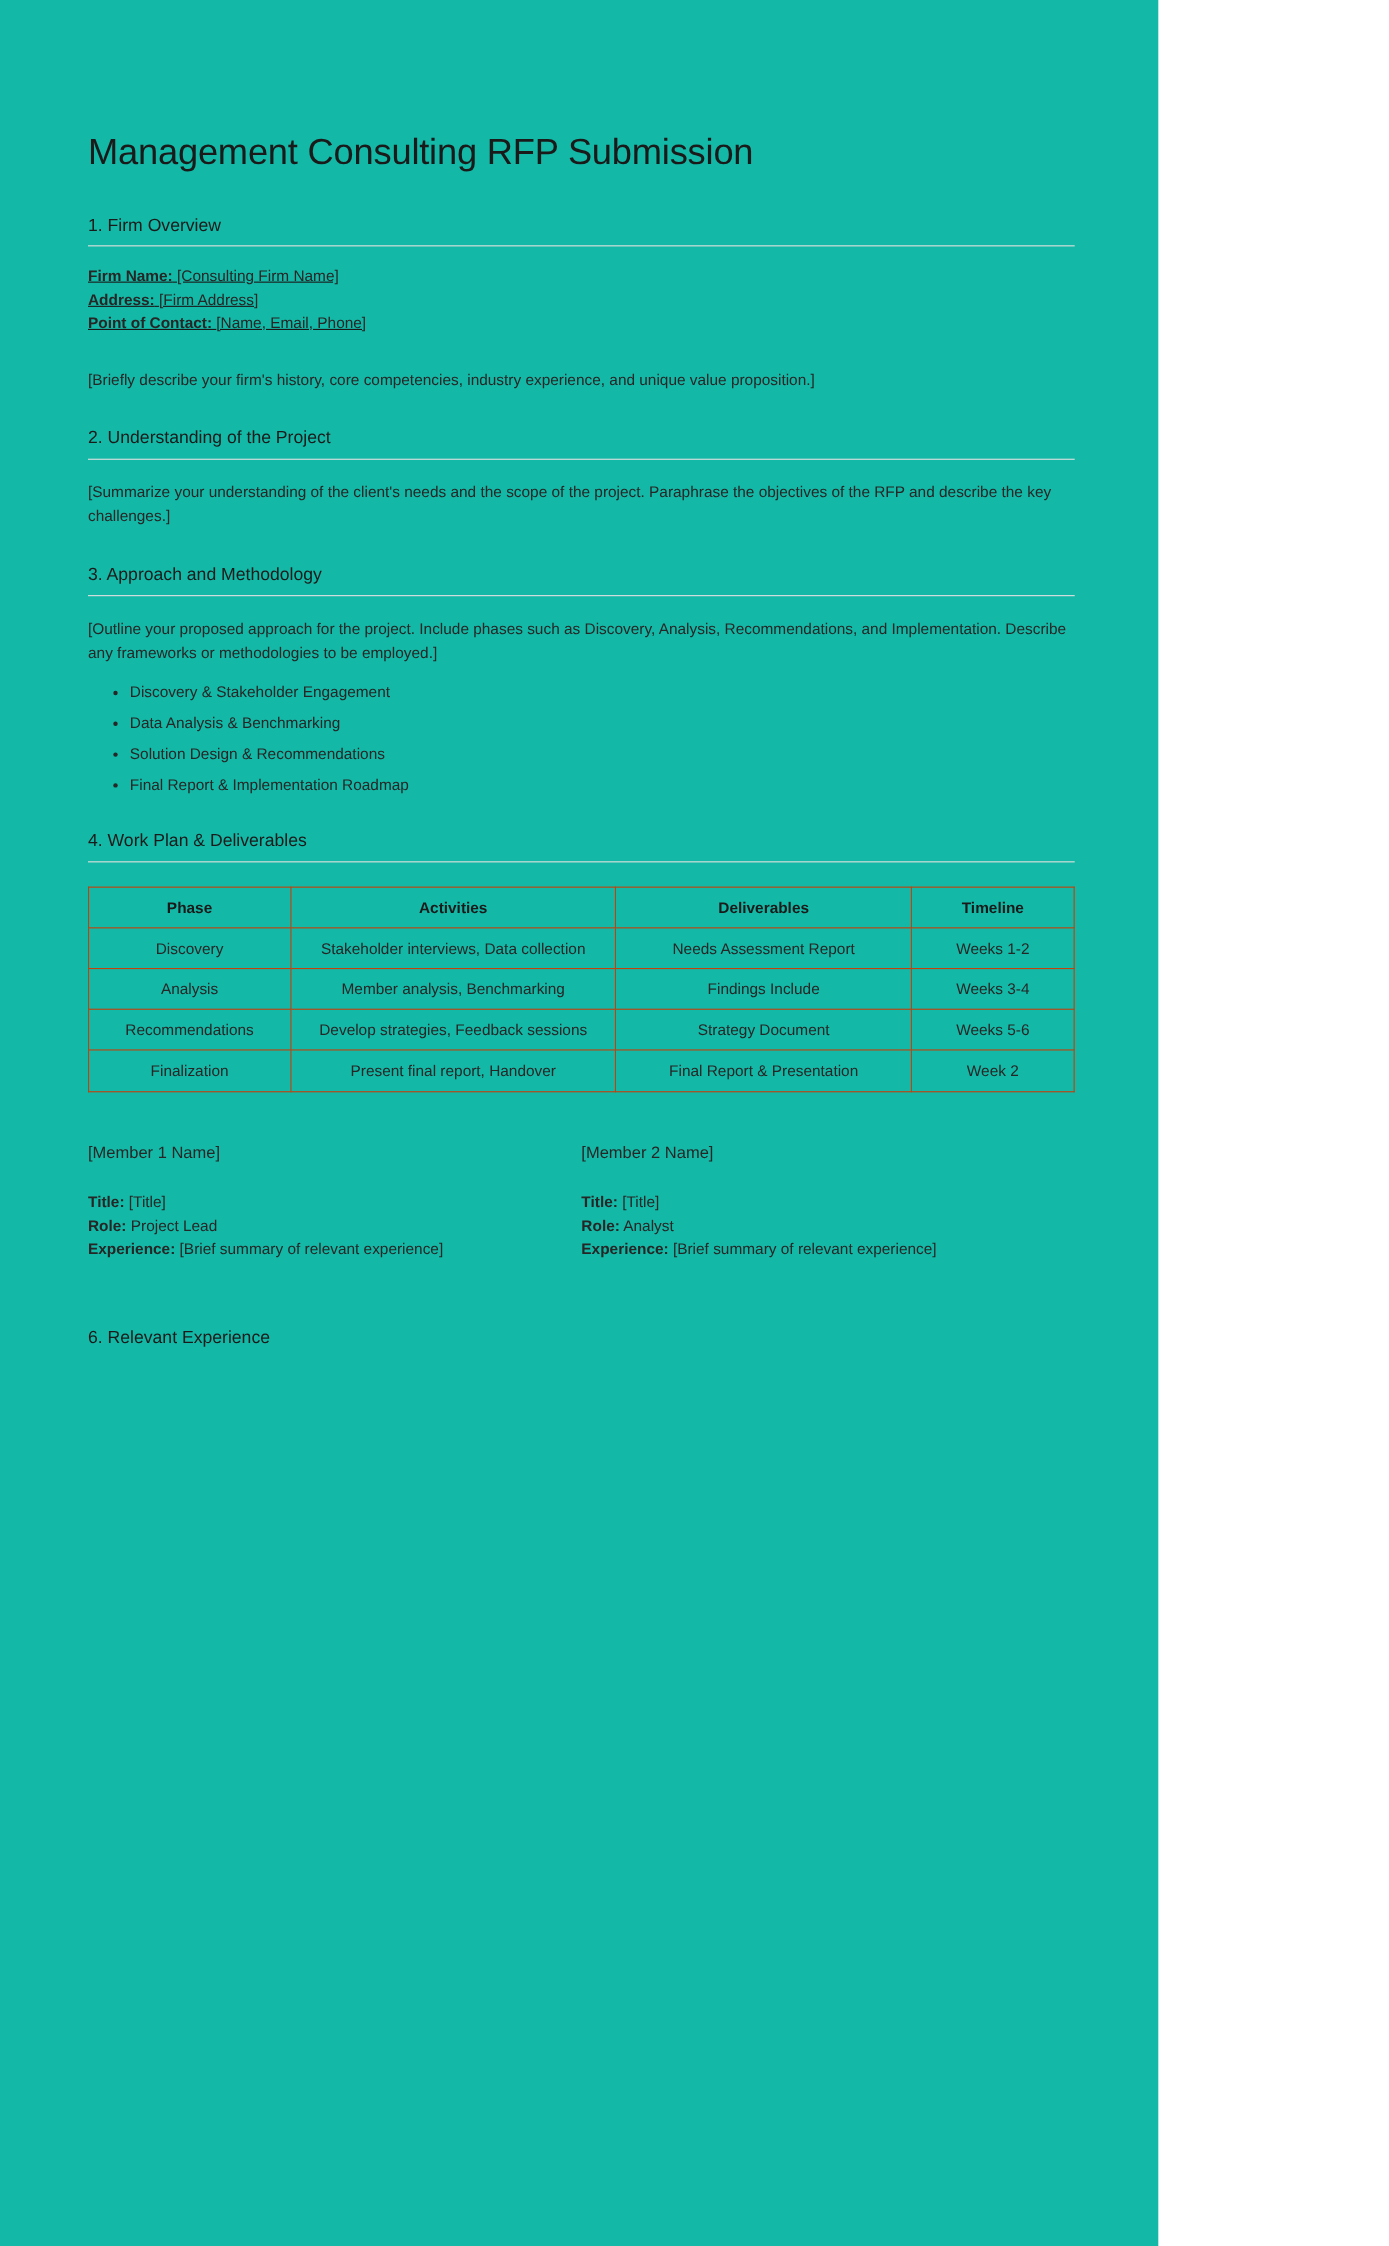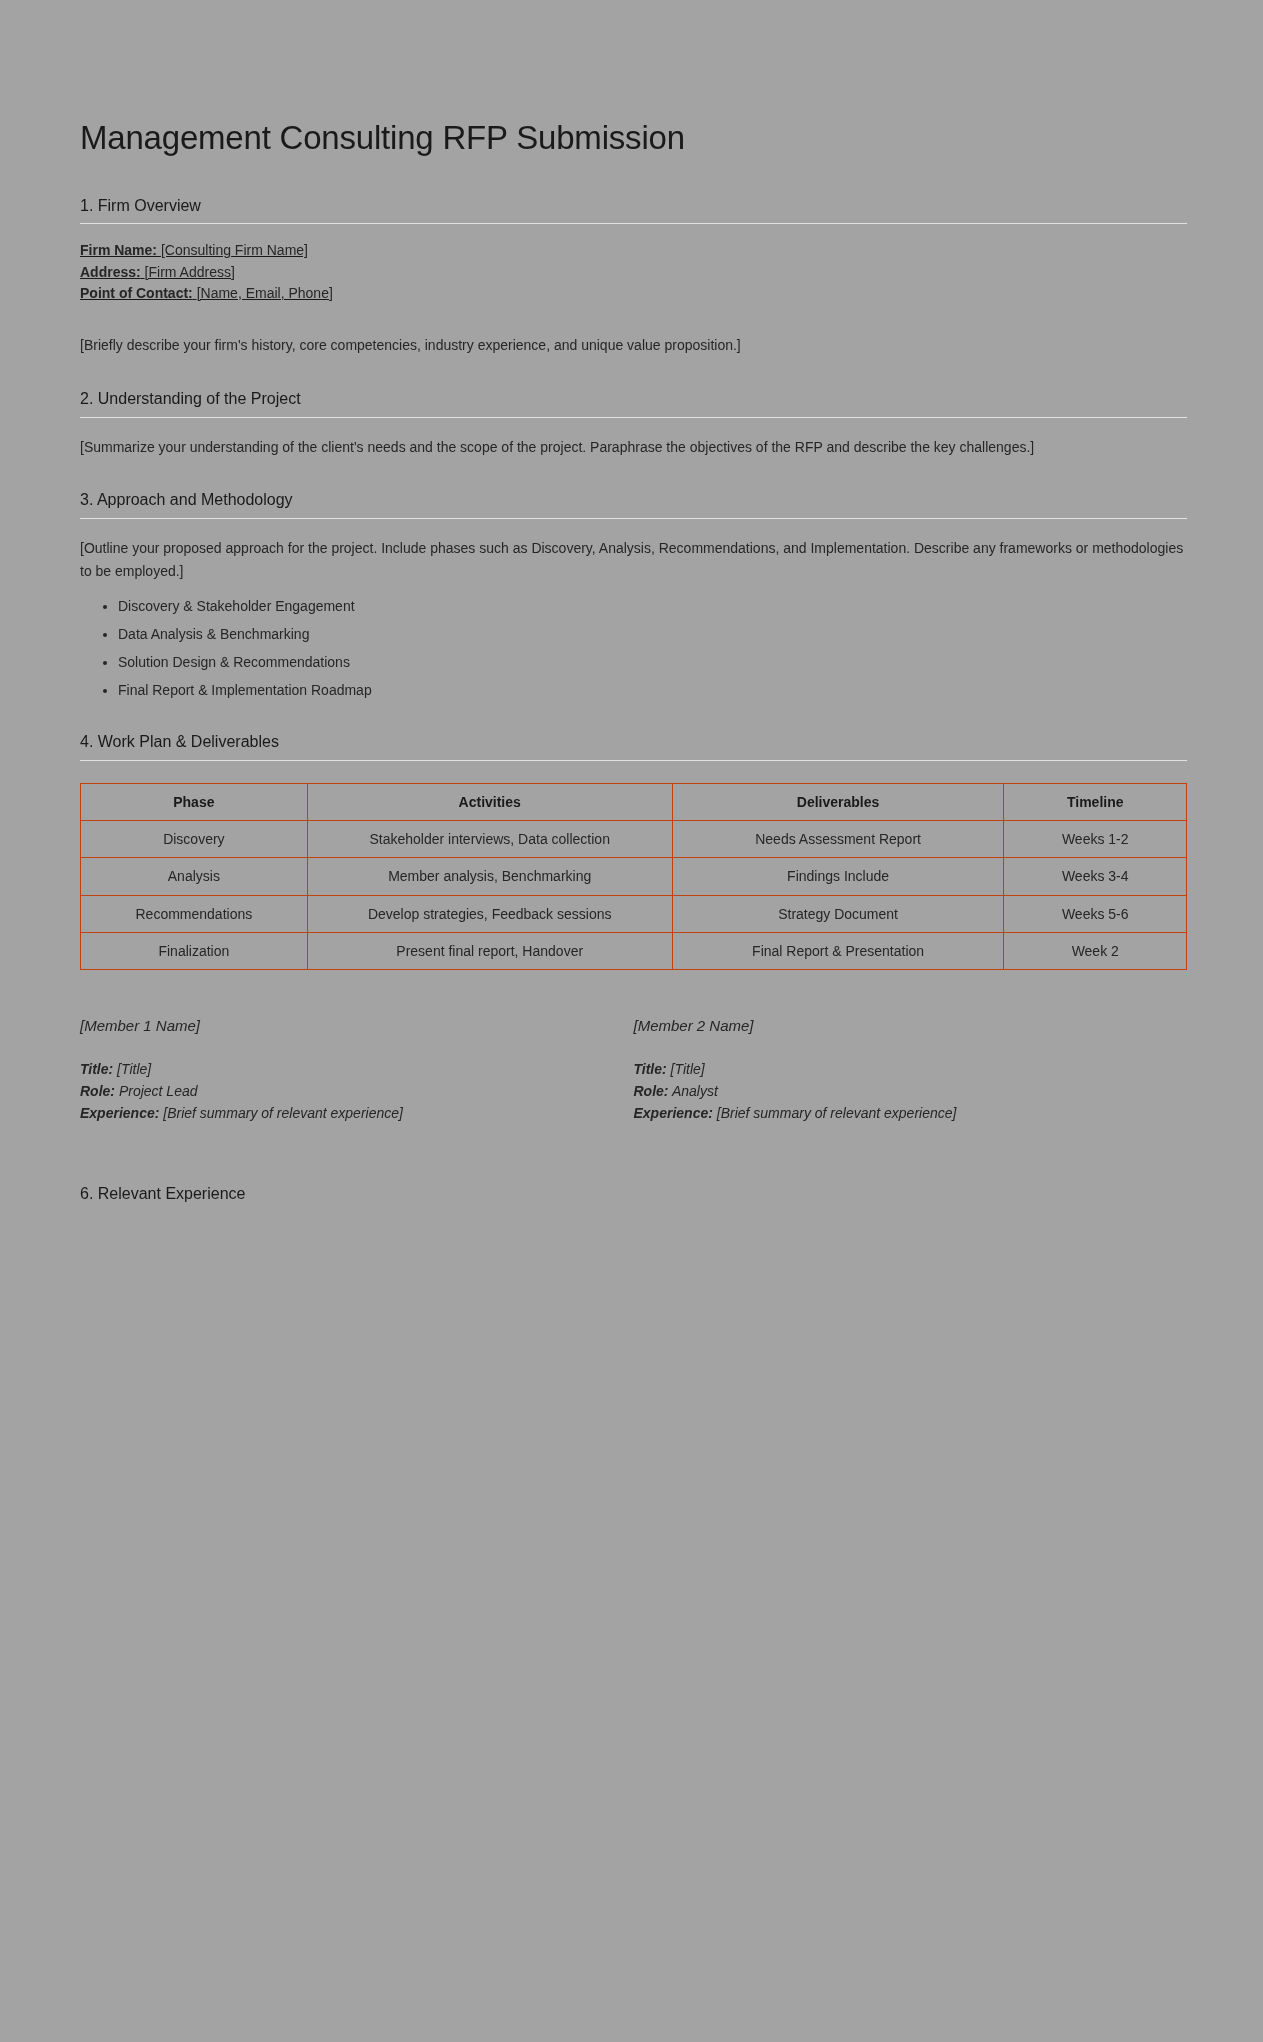--- a/index.html
+++ b/index.html
@@ -8,25 +8,25 @@
     background: #ffffff;
   }
   body {
     width: 1263px;
     min-height: 2042px;
     font-family: "Liberation Sans", sans-serif;
     color: #1a1a1a;
     -webkit-font-smoothing: antialiased;
   }
   .page {
-    width: 1263px;
+    width: 1053px;
     min-height: 2042px;
     box-sizing: border-box;
     padding: 118px 76px 40px 80px;
-    background: #a3a3a3;
+    background: #14b8a6;
   }
   .doc-title {
     font-size: 33px;
     font-weight: 400;
     letter-spacing: -0.2px;
     color: #1a1a1a;
     margin: 0 0 38px 0;
     line-height: 1.2;
   }
   h2.section-heading {
@@ -96,21 +96,20 @@
   }
   table.workplan col.c1 { width: 20.5%; }
   table.workplan col.c2 { width: 33%; }
   table.workplan col.c3 { width: 30%; }
   table.workplan col.c4 { width: 16.5%; }
 
   .team-grid {
     display: flex;
     gap: 0;
     margin-top: 46px;
-    font-style: italic;
   }
   .team-col {
     width: 50%;
     box-sizing: border-box;
     padding-right: 30px;
   }
   .member-name {
     font-size: 15px;
     color: #262626;
     margin: 0 0 24px 0;

